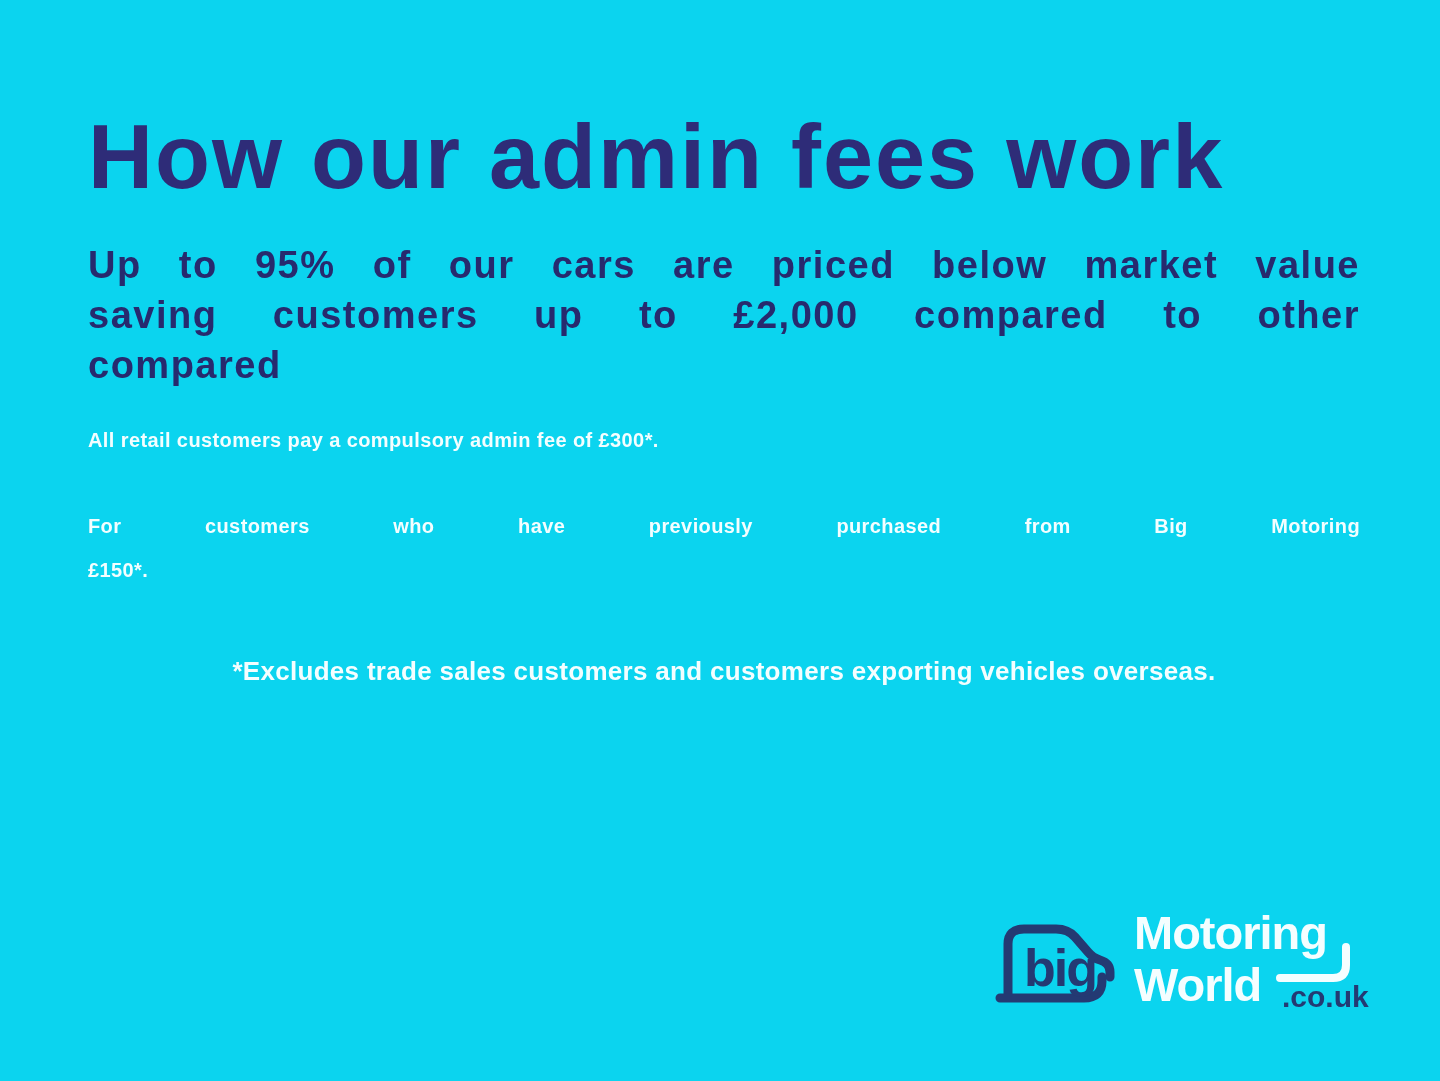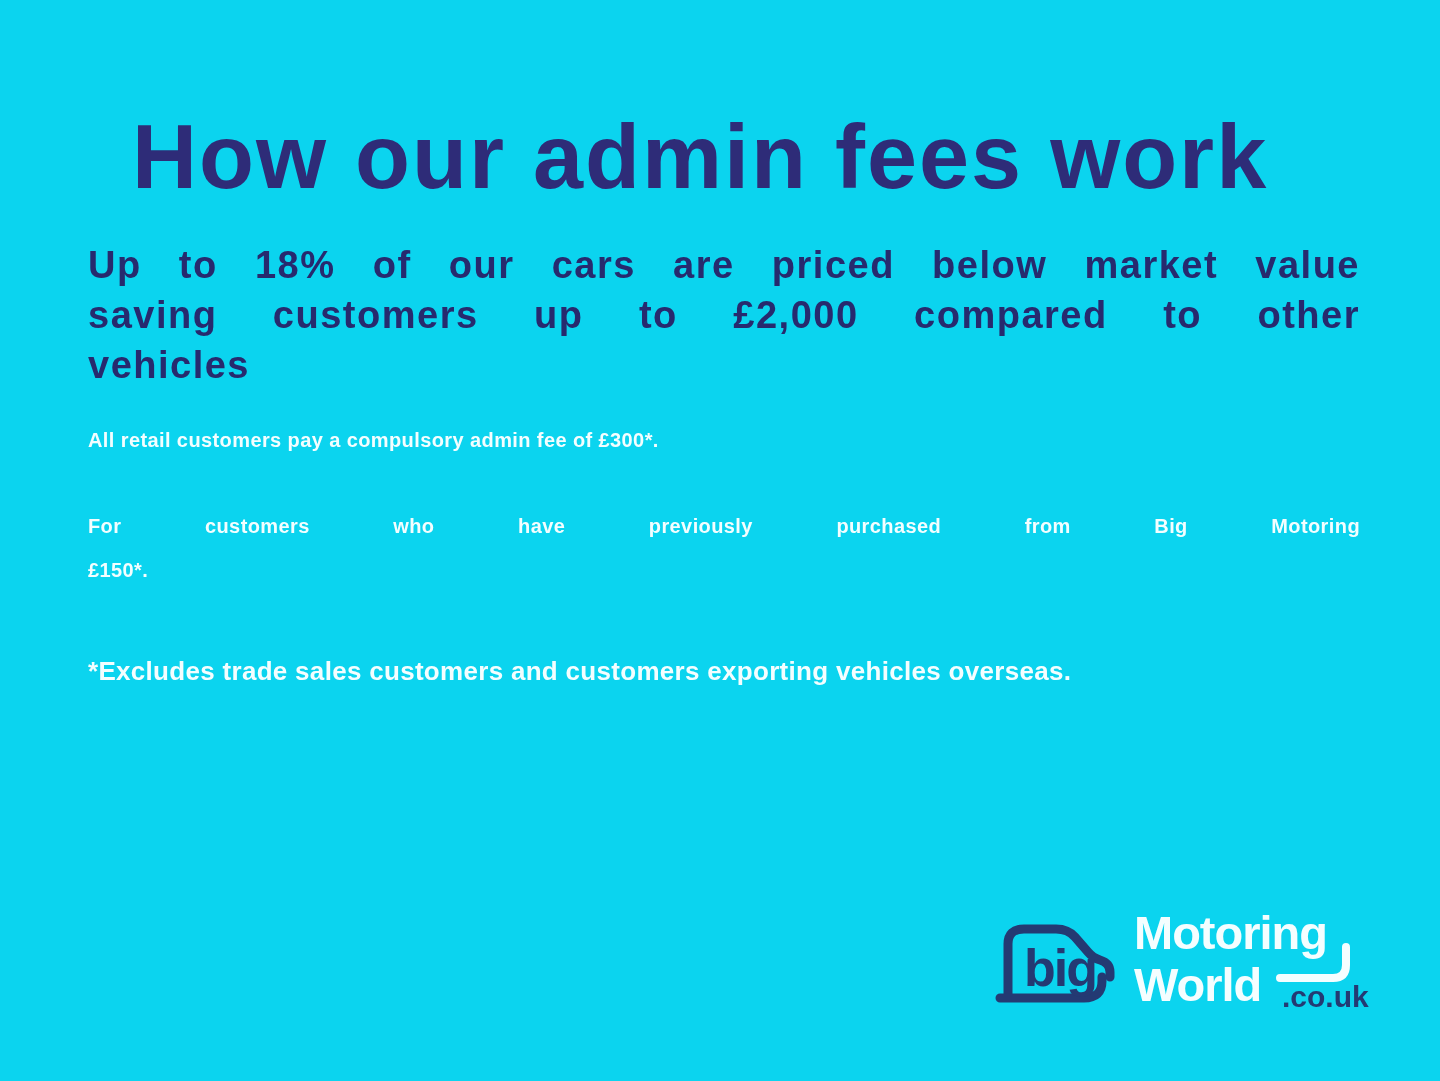--- a/index.html
+++ b/index.html
@@ -16,21 +16,20 @@
     padding: 112px 80px 0 88px;
   }
   .title {
     color: #2e2c78;
     font-size: 90px;
     font-weight: 700;
     letter-spacing: 2px;
     line-height: 1.02;
     margin-bottom: 36px;
     white-space: nowrap;
-    margin-left: 44px;
   }
   .subtitle {
     color: #272a6e;
     font-size: 38px;
     font-weight: 700;
     letter-spacing: 1.5px;
     line-height: 50px;
     margin-bottom: 28px;
   }
   .subtitle .line.justify,
@@ -44,43 +43,43 @@
     font-weight: 700;
     letter-spacing: 0.4px;
     line-height: 44px;
     margin-bottom: 42px;
   }
   .footnote {
     color: #f4feff;
     font-size: 26px;
     font-weight: 700;
     letter-spacing: 0.3px;
-    text-align: left;
+    text-align: center;
     margin-top: 64px;
   }
   .brand {
     position: absolute;
     right: 26px;
     bottom: 62px;
     width: 420px;
     height: 122px;
   }
   .brand svg { width: 100%; height: 100%; display: block; }
 </style>
 </head>
 <body>
 
 <div class="poster">
 
   <h1 class="title">How our admin fees work</h1>
 
   <div class="subtitle">
-    <div class="line justify">Up to 18% of our cars are priced below market value</div>
+    <div class="line justify">Up to 95% of our cars are priced below market value</div>
     <div class="line justify">saving customers up to £2,000 compared to other</div>
-    <div class="line">vehicles</div>
+    <div class="line">compared</div>
   </div>
 
   <div class="paragraph">
     <div class="line">All retail customers pay a compulsory admin fee of £300*.</div>
   </div>
 
   <div class="paragraph">
     <div class="line justify">For customers who have previously purchased from Big Motoring</div>
     <div class="line">£150*.</div>
   </div>

